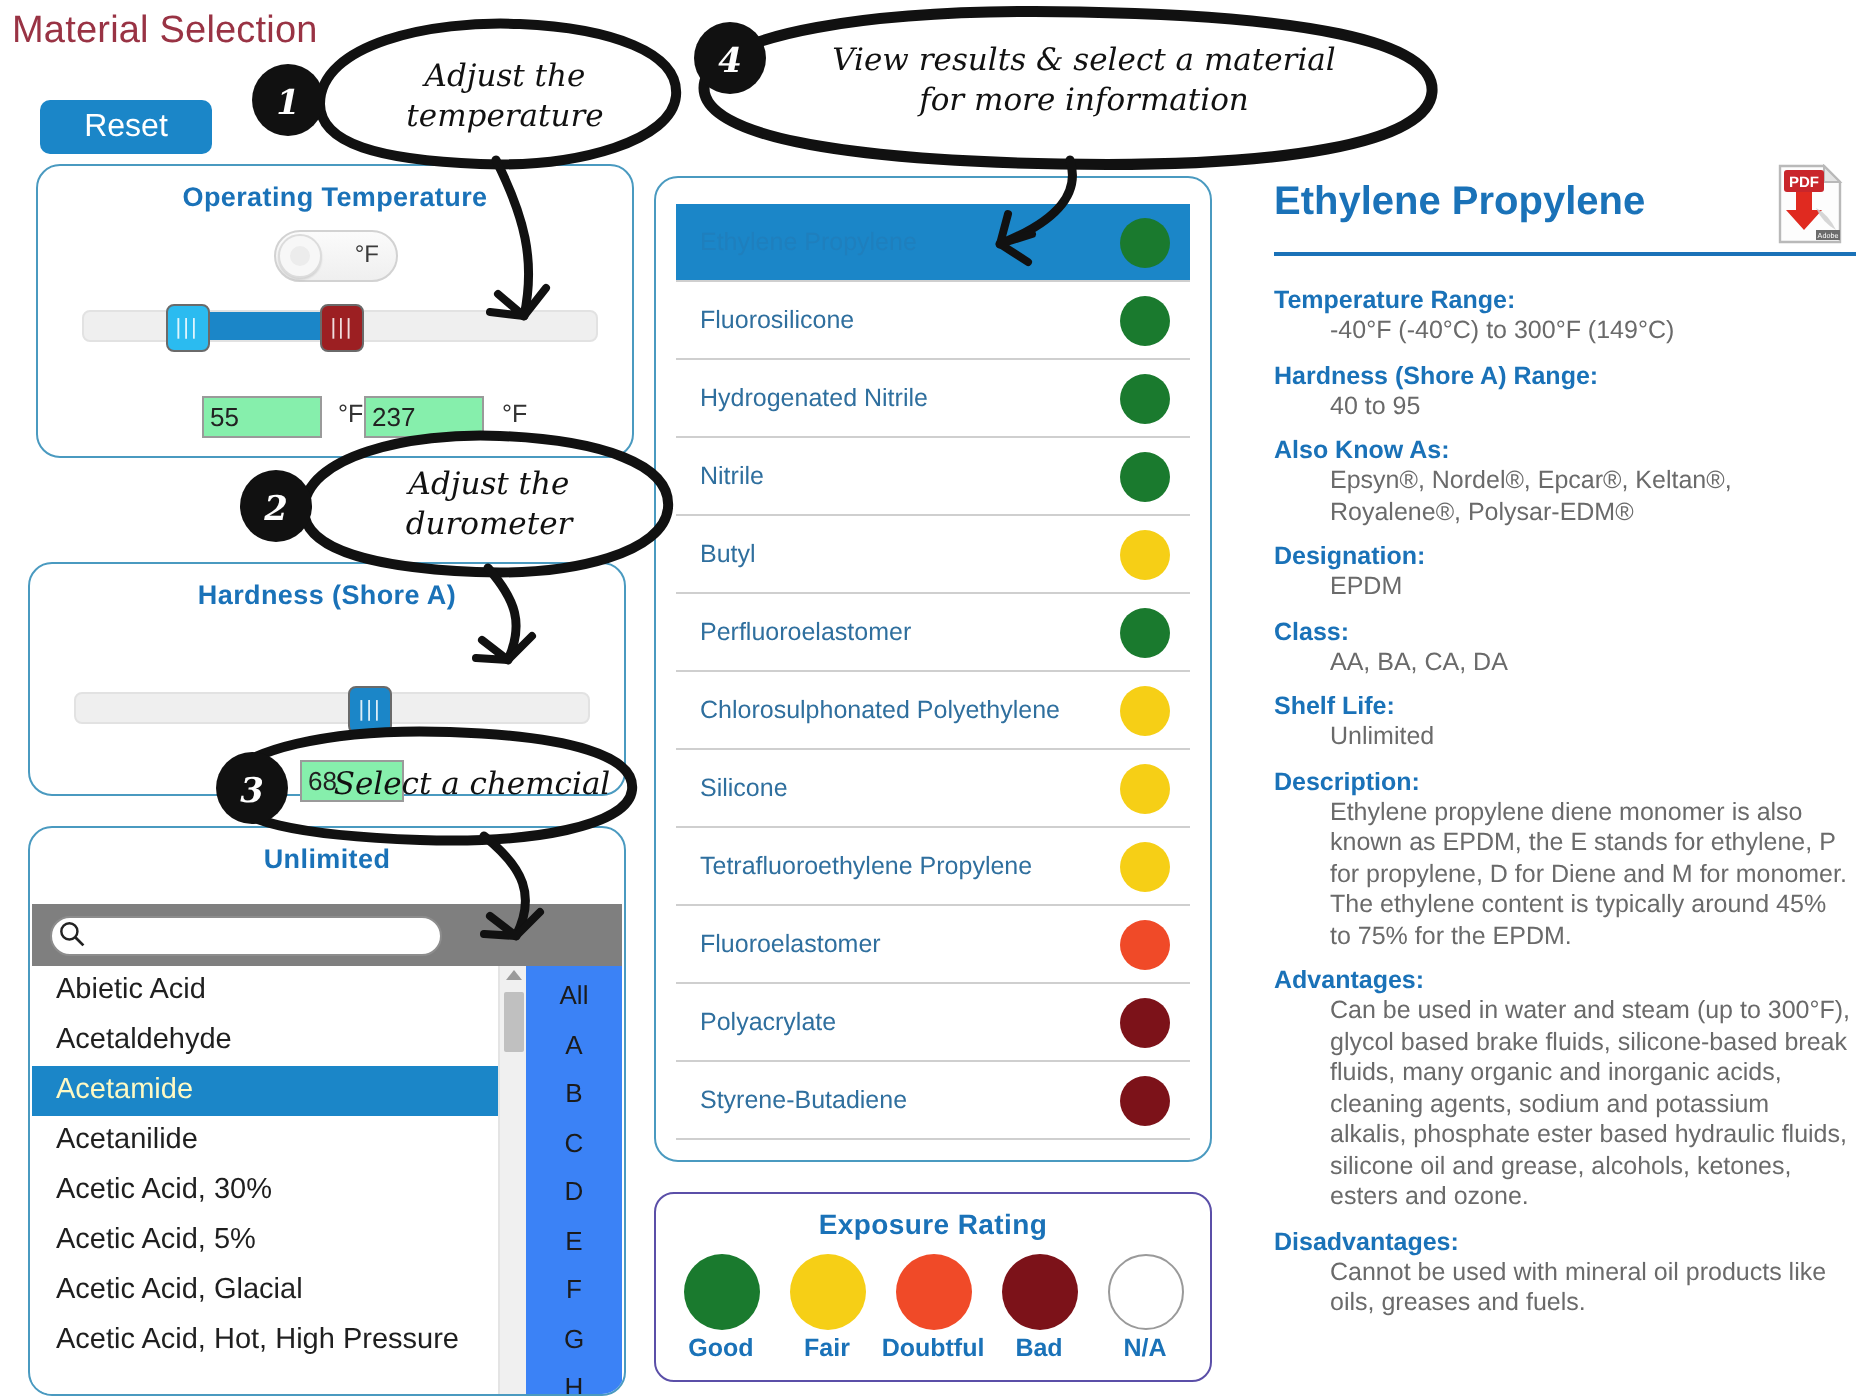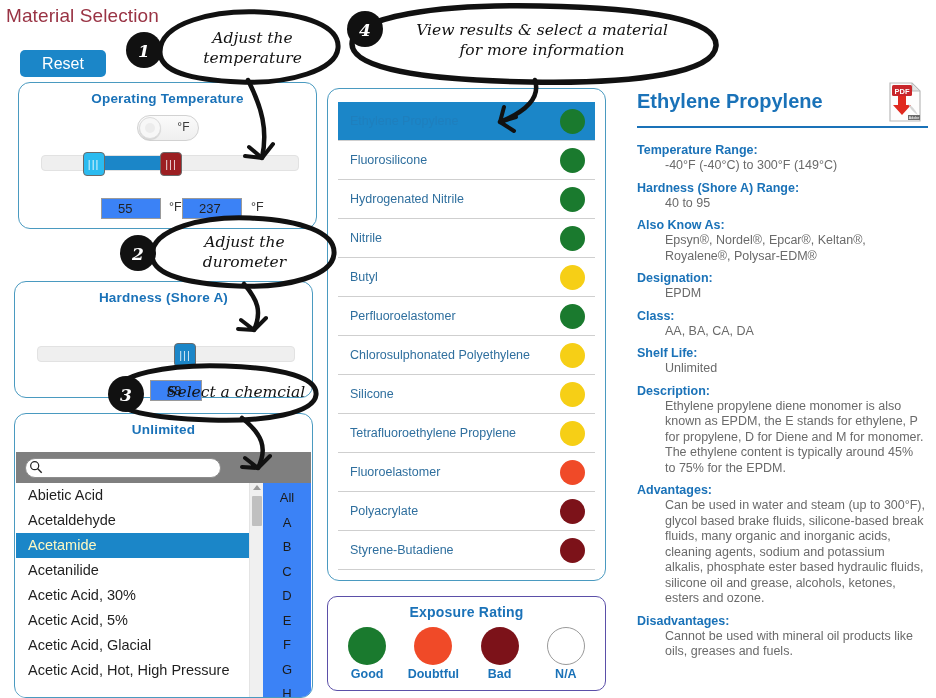--- a/index.html
+++ b/index.html
@@ -92,22 +92,22 @@
     font-family: "Liberation Sans", sans-serif;
   }
   .handle-cold { background: #2bbbf0; }
   .handle-hot  { background: #9c1f22; }
   .handle-blue { background: #1b86c8; }
 
   #temp-track { left: 22px; top: 72px; width: 258px; }
 
   .num-box {
     position: absolute;
-    height: 21px; border: 1px solid #9a9a9a; background: #3b82f6;
-    font-size: 13px; color: #222; padding: 0 16px;
+    height: 21px; border: 1px solid #9a9a9a; background: #86efac;
+    font-size: 13px; color: #222; padding: 0 3px;
     font-family: "Liberation Sans", sans-serif;
   }
   .deg-label {
     position: absolute; font-size: 12.5px; color: #333; top: 0;
   }
 
   
   #hard-panel { left: 14px; top: 281px; width: 299px; height: 117px; }
   #hard-panel .panel-title { margin-top: 8px; }
   #hard-track { left: 22px; top: 64px; width: 258px; }
@@ -398,20 +398,24 @@
         </div>
       </div>
   </div>
 
   <div class="panel" id="legend-panel">
     <div class="panel-title">Exposure Rating</div>
     <div class="legend-items" id="legend-items">
         <div class="legend-item">
           <div class="dot good"></div>
           <div class="lbl">Good</div>
+        </div>
+        <div class="legend-item">
+          <div class="dot fair"></div>
+          <div class="lbl">Fair</div>
         </div>
         <div class="legend-item">
           <div class="dot doubtful"></div>
           <div class="lbl">Doubtful</div>
         </div>
         <div class="legend-item">
           <div class="dot bad"></div>
           <div class="lbl">Bad</div>
         </div>
         <div class="legend-item">

